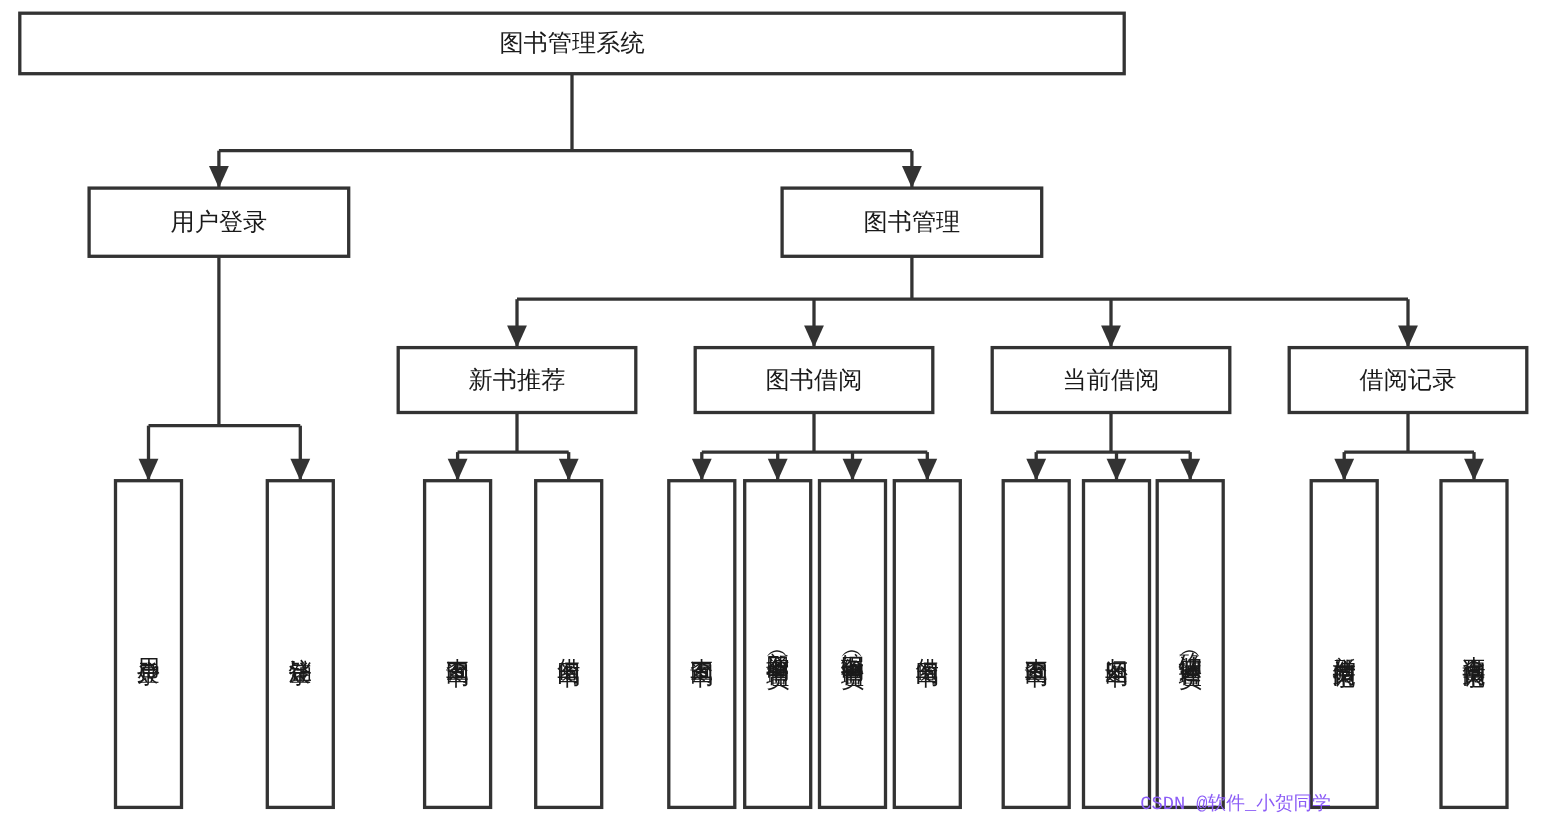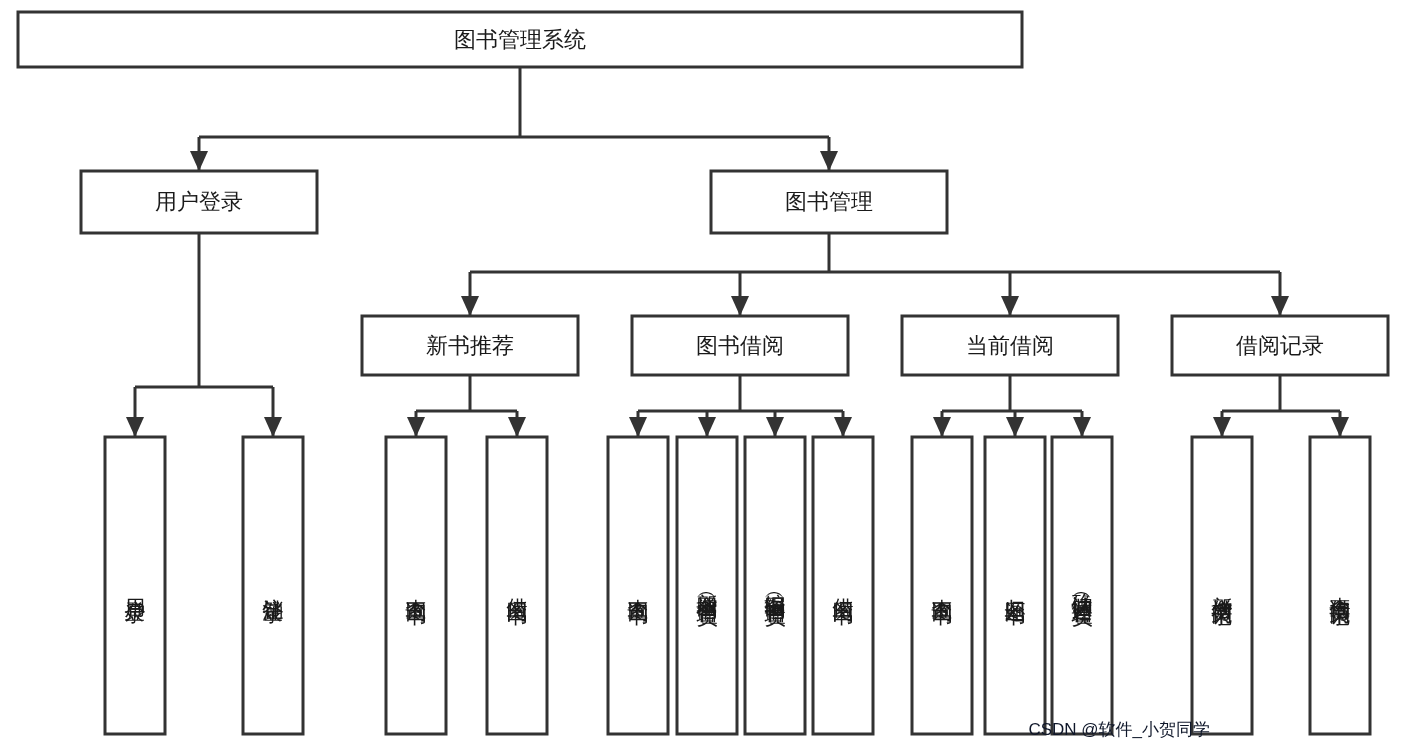--- a/index.html
+++ b/index.html
@@ -52,23 +52,23 @@
     fill: none;
   }
   .arrow-head {
     fill: #333333;
     stroke: none;
   }
   .watermark {
     position: absolute;
     right: 8px;
     bottom: 6px;
-    font-family: Liberation Sans, sans-serif;
+    font-family: Liberation Mono, monospace;
     font-size: 17px;
-    color: #0f172a;
+    color: #8b5cf6;
     white-space: nowrap;
     user-select: none;
   }
 </style>
 </head>
 <body>
 
 <div id="diagram-root">
   <svg class="flow" id="flow-svg" viewBox="0 0 1405 747" xmlns="http://www.w3.org/2000/svg">
       <g>

